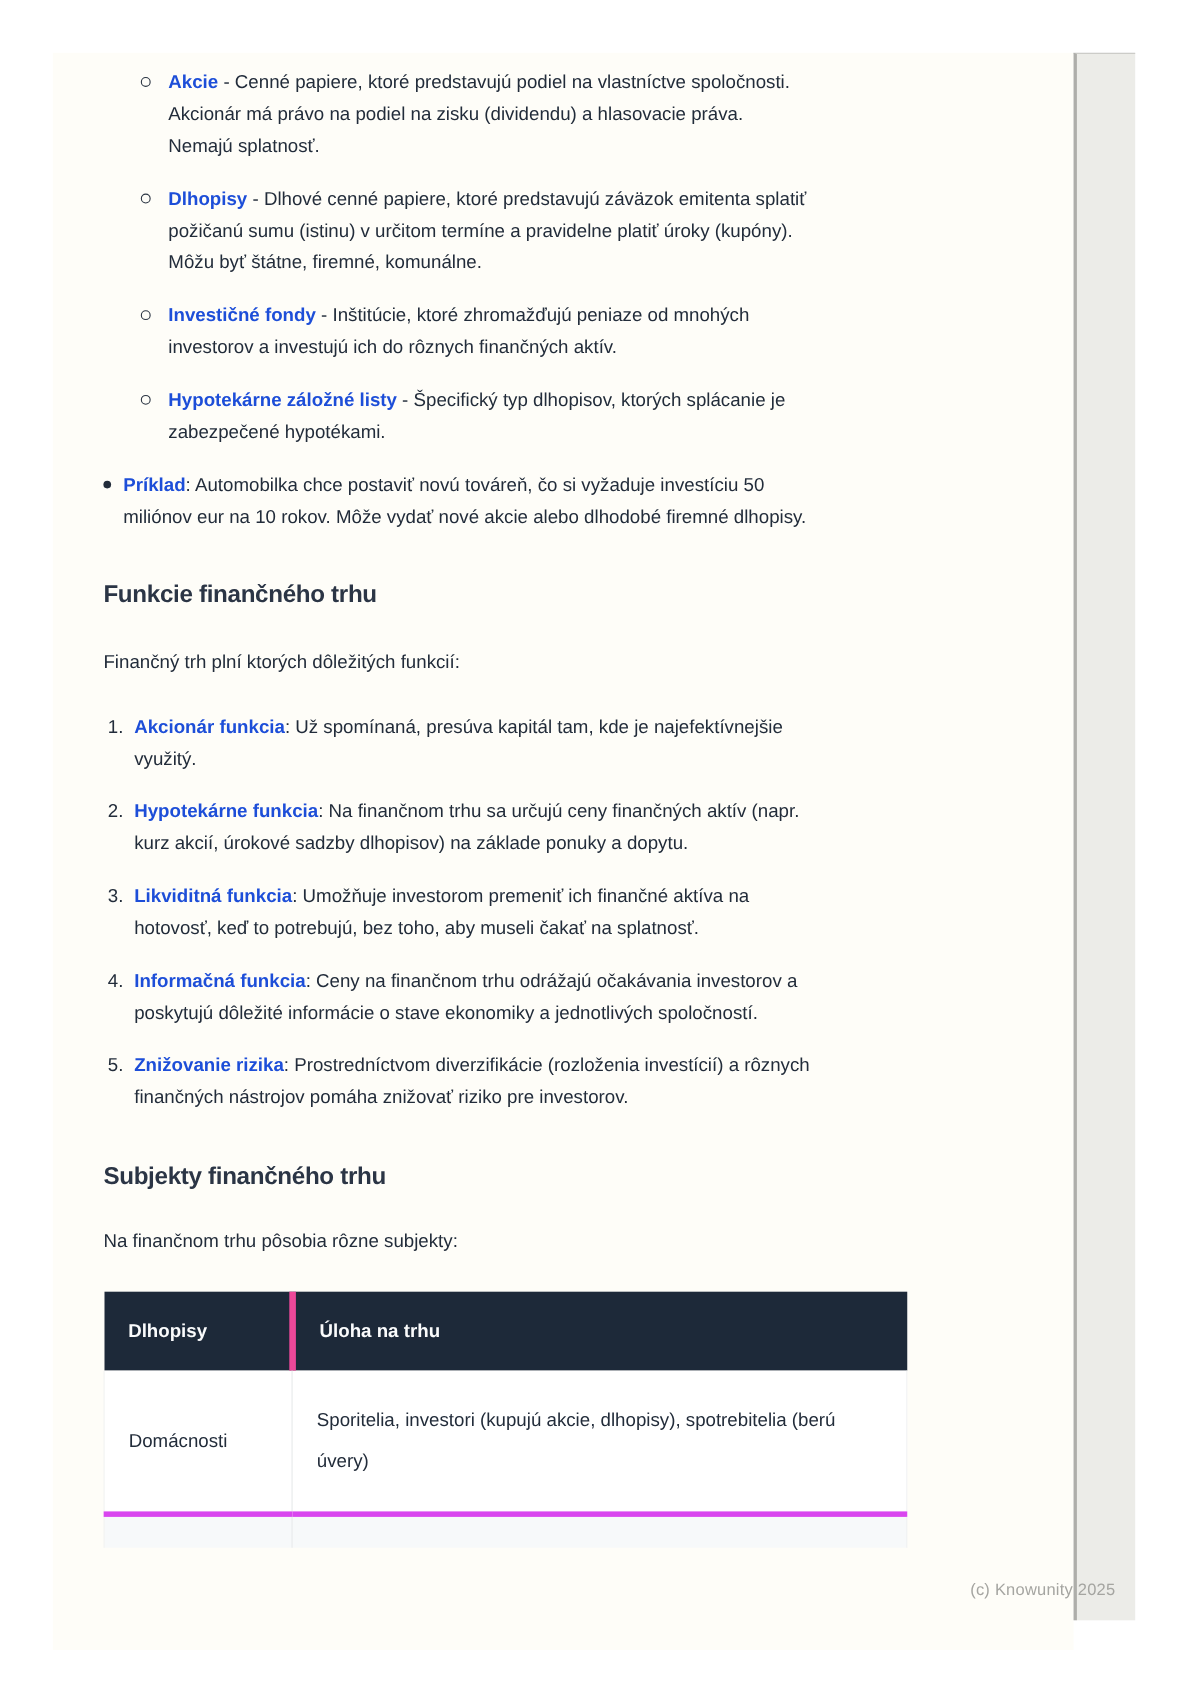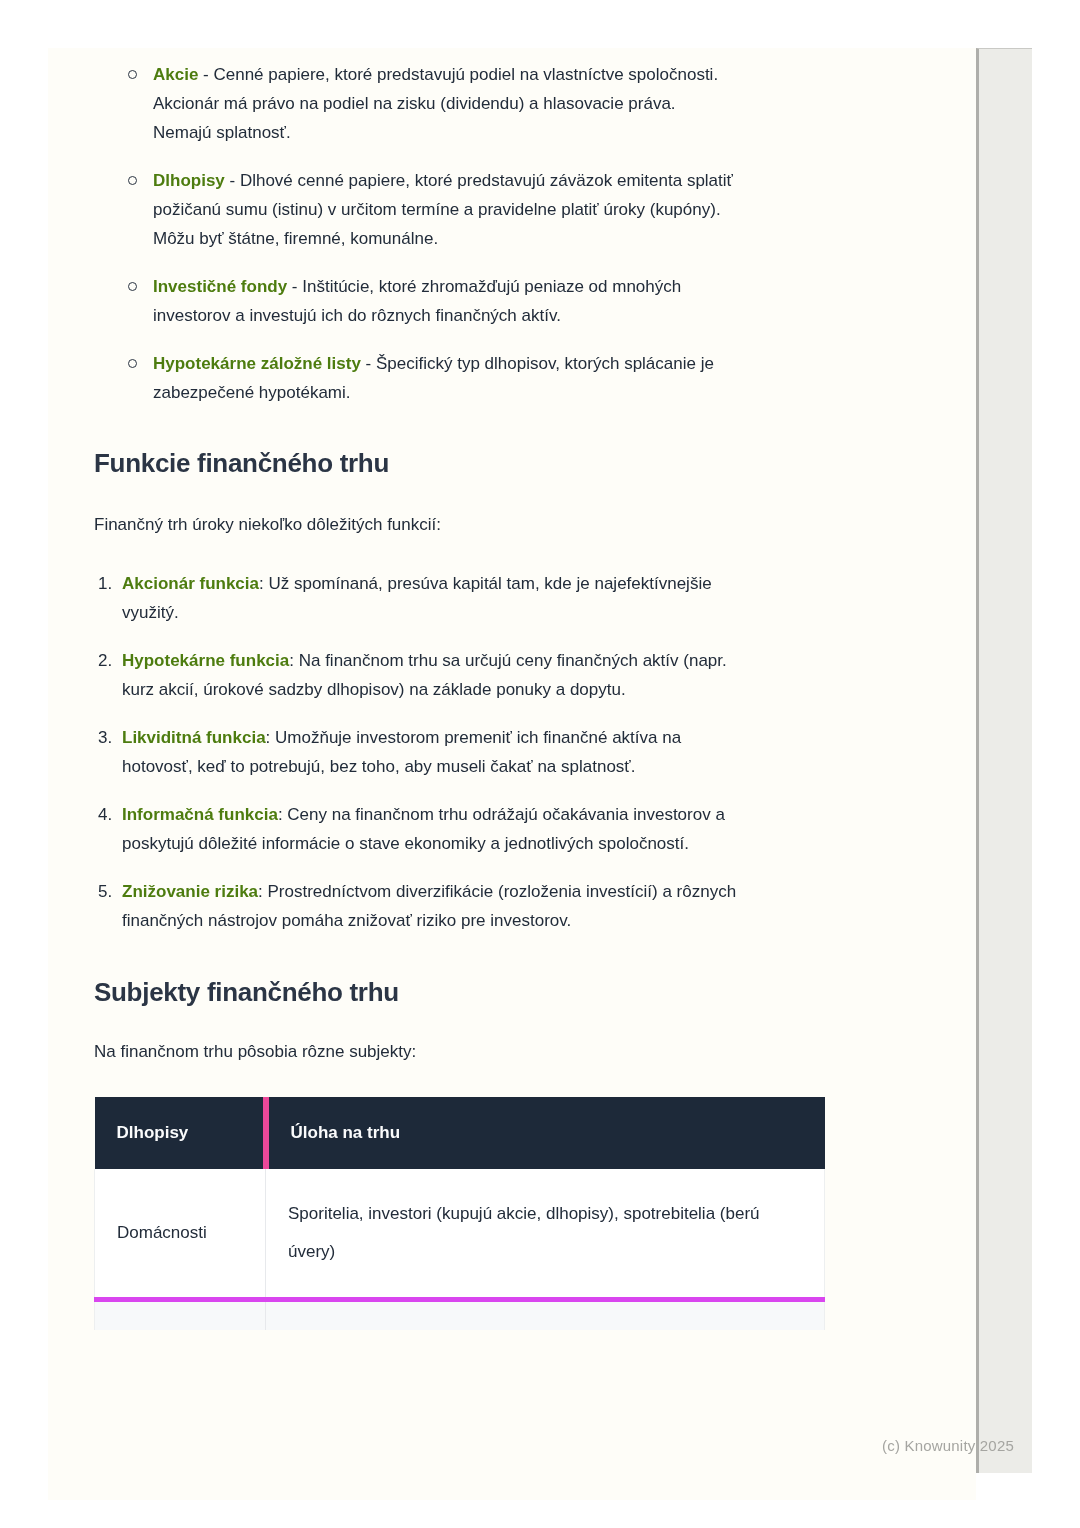--- a/index.html
+++ b/index.html
@@ -12,23 +12,23 @@
 
   
   .page {
     position:absolute; left:48px; top:48px; width:928px; height:1452px;
     background:#FEFDF8;
   }
   .page-inner {
     padding:12px 0 0 46px;
     color:#222C3A; font-size:17px; line-height:29px;
   }
-  b { font-weight:700; color:#4d7c0f;margin-top:16px; }
+  b { font-weight:700; color:#1d4ed8;margin-top:16px; }
 
-  h2 { font-size:26px; line-height:34px; font-weight:700; color:#2B3545; letter-spacing:-0.3px; }
+  h2 { font-size:22px; line-height:34px; font-weight:700; color:#2B3545; letter-spacing:-0.3px; }
   .h2-functions { margin:39px 0 30px; }
   .h2-subjects  { margin:40px 0 28px; }
   .intro1 { margin:0 0 30px; }
   .intro2 { margin:0 0 31px; }
 
   
   ul.sub-list { list-style:none; }
   .sub-list li { position:relative; padding-left:59px; width:640px; margin-bottom:19px; }
   .marker-circle {
     position:absolute; left:34px; top:10px; width:9px; height:9px;
@@ -93,23 +93,27 @@
         <li>
           <span class="marker-circle"></span>
           <b>Investičné fondy</b><span> - Inštitúcie, ktoré zhromažďujú peniaze od mnohých investorov a investujú ich do rôznych finančných aktív.</span>
         </li>
         <li>
           <span class="marker-circle"></span>
           <b>Hypotekárne záložné listy</b><span> - Špecifický typ dlhopisov, ktorých splácanie je zabezpečené hypotékami.</span>
         </li>
       </ul>
 
+      <div class="example">
+        <span class="marker-dot"></span>
+        <b>Príklad</b><span>: Automobilka chce postaviť novú továreň, čo si vyžaduje investíciu 50 miliónov eur na 10 rokov. Môže vydať nové akcie alebo dlhodobé firemné dlhopisy.</span>
+      </div>
 
       <h2 class="h2-functions">Funkcie finančného trhu</h2>
-      <p class="intro1">Finančný trh úroky niekoľko dôležitých funkcií:</p>
+      <p class="intro1">Finančný trh plní ktorých dôležitých funkcií:</p>
 
       <ol class="num-list">
         <li>
           <span class="num">1.</span>
           <b>Akcionár funkcia</b><span>: Už spomínaná, presúva kapitál tam, kde je najefektívnejšie využitý.</span>
         </li>
         <li>
           <span class="num">2.</span>
           <b>Hypotekárne funkcia</b><span>: Na finančnom trhu sa určujú ceny finančných aktív (napr. kurz akcií, úrokové sadzby dlhopisov) na základe ponuky a dopytu.</span>
         </li>

